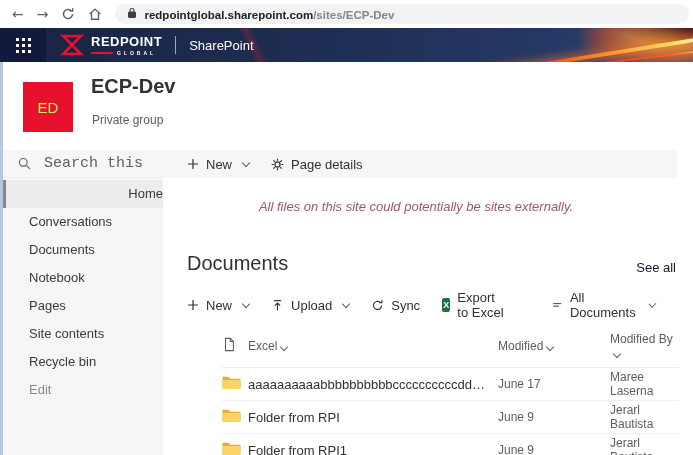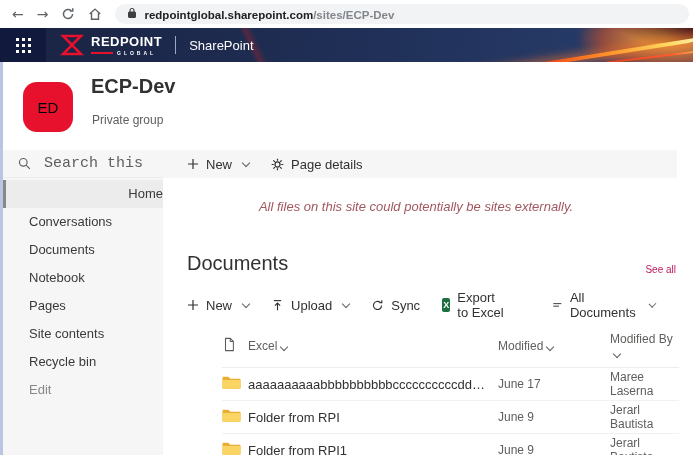--- a/index.html
+++ b/index.html
@@ -45,21 +45,21 @@
        background:linear-gradient(90deg, transparent, #e8431d 30%, #ff9228 60%, #ffd75e 85%, #fff0b0);
        transform:rotate(-9deg); transform-origin:right center;
        box-shadow:0 0 10px 3px rgba(255,120,40,.55); }
   .streak-red { position:absolute; right:-8px; top:22px; width:310px; height:2px;
        background:linear-gradient(90deg, transparent, rgba(205,40,25,.85) 50%, #ff5a2a 90%, #ffb04e);
        transform:rotate(-7deg); transform-origin:right center; }
 
   
   .siteheader { position:absolute; top:62px; left:3px; right:0; height:88px; background:#fff; }
   .avatar { position:absolute; left:20px; top:20px; width:50px; height:50px; background:#e8112d;
-            color:#000000; display:flex; align-items:center; justify-content:center; font-size:15px;border-radius:14px; }
+            color:#bef264; display:flex; align-items:center; justify-content:center; font-size:15px; }
   .sitetitle { position:absolute; left:88px; top:13px; font-size:20px; font-weight:700; color:#323130; }
   .sitesub { position:absolute; left:89px; top:51px; font-size:12px; color:#605e5c; }
 
   .leftstrip { position:absolute; left:0; top:62px; bottom:0; width:3px; background:#b9c6e3; }
 
   
   .cmdbar { position:absolute; left:163px; top:150px; right:16px; height:28px; background:#f6f6f6;
             display:flex; align-items:center; gap:22px; padding-left:24px; font-size:13px; color:#323130; }
   .cmditem { display:flex; align-items:center; gap:7px; cursor:pointer; }
   .chev { width:6px; height:6px; border-right:1.2px solid #605e5c; border-bottom:1.2px solid #605e5c;
@@ -78,21 +78,21 @@
   .navitem.selected { background:#ececec; border-left-color:#8a8886;text-align:right; }
   .navitem.dim { color:#8a8886; }
 
   
   .content { position:absolute; left:163px; top:178px; right:0; bottom:0; background:#fff; }
   .warning { margin-top:21px; text-align:center; font-style:italic; font-size:13px;
              color:#a0575e; padding-right:24px; }
   .docheader { display:flex; justify-content:space-between; align-items:flex-end;
                padding:0 17px 0 24px; margin-top:38px; }
   .doctitle { font-size:20px; font-weight:400; color:#323130; }
-  .seeall { font-size:10px; color:#be185d; cursor:pointer; }
+  .seeall { font-size:13px; color:#0f172a; cursor:pointer; }
   .doctoolbar { display:flex; align-items:center; gap:22px; padding:0 38px 0 24px;
                 margin-top:15px; font-size:13px; color:#323130; }
   .tbspacer { flex:1; }
   .xlicon { width:14px; height:14px; background:#1e6e41; border-radius:2px; color:#fff;
             font-size:9px; font-weight:700; display:flex; align-items:center; justify-content:center; }
   .dtable { margin:12px 14px 0 59px; }
   .thead { display:grid; grid-template-columns:26px 250px 112px 1fr; align-items:center;
            font-size:12px; color:#605e5c; padding-bottom:7px; border-bottom:1px solid #ededed; }
   .th { cursor:pointer; }
   .trow { display:grid; grid-template-columns:26px 250px 112px 1fr; align-items:center;

